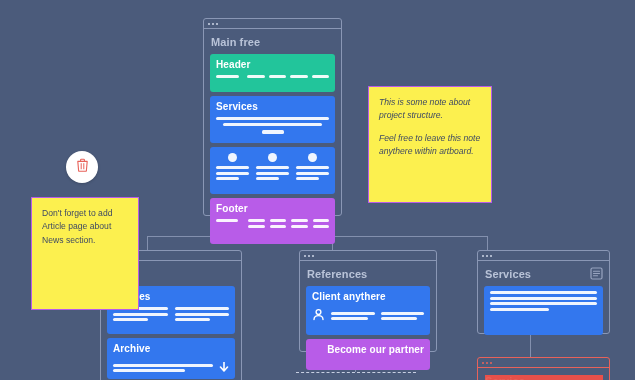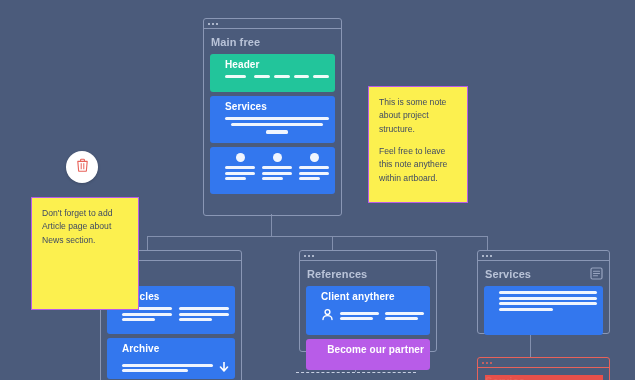--- a/index.html
+++ b/index.html
@@ -27,21 +27,21 @@
   .frame.selected .dot{background:#e8625a;}
 
   .cardtitle{
     color:#b9c3d8;font-weight:bold;font-size:11px;
     margin:1px 0 6px 1px;letter-spacing:.1px;
   }
   .cardtitle.red{color:#e8625a;}
   .titlerow{display:flex;align-items:center;justify-content:space-between;}
 
   
-  .block{border-radius:3px;padding:5px 6px 6px 15px;margin-bottom:4px;}
+  .block{border-radius:3px;padding:5px 6px 6px 6px;margin-bottom:4px;}
   .block:last-child{margin-bottom:0;}
   .block .blocktitle{color:#ffffff;font-size:10px;font-weight:bold;margin-bottom:5px;letter-spacing:.1px;}
   .teal{background:#22c59b;}
   .blue{background:#3377ee;}
   .purple{background:#b85ce8;}
   .red{background:#e8504a;}
 
   .bar{background:rgba(255,255,255,.93);border-radius:1.5px;height:3px;margin-bottom:2.5px;}
   .bar:last-child{margin-bottom:0;}
 
@@ -125,24 +125,49 @@
           </div>
           <div class="col">
             <div class="circle"></div>
             <div class="bar" style="width:100%;"></div>
             <div class="bar" style="width:100%;"></div>
             <div class="bar" style="width:70%;"></div>
           </div>
         </div>
       </div>
 
-    </div>
-  </div>
-
-  <div class="note" style="left:368px;top:86px;width:100px;height:117px;">
+      <div class="block purple" style="height:35px;">
+        <div class="blocktitle">Footer</div>
+        <div class="row" style="gap:5px;align-items:flex-start;">
+          <div style="width:24px;">
+              <div class="bar" style="width:100%;"></div>
+            </div>
+          <div style="flex:1"></div>
+          <div style="width:18px;">
+              <div class="bar"></div>
+              <div class="bar"></div>
+            </div>
+          <div style="width:18px;">
+              <div class="bar"></div>
+              <div class="bar"></div>
+            </div>
+          <div style="width:18px;">
+              <div class="bar"></div>
+              <div class="bar"></div>
+            </div>
+          <div style="width:18px;">
+              <div class="bar"></div>
+              <div class="bar"></div>
+            </div>
+        </div>
+      </div>
+    </div>
+  </div>
+
+  <div class="note" style="left:368px;top:86px;width:124px;height:117px;font-style:italic;">
     <p>This is some note about project structure.</p>
     <p class="gap">Feel free to leave this note anythere within artboard.</p>
   </div>
 
   <div class="frame" style="left:100px;top:250px;width:140px;height:140px;">
     <div class="titlebar">
       <span class="dot"></span>
       <span class="dot"></span>
       <span class="dot"></span>
     </div>

